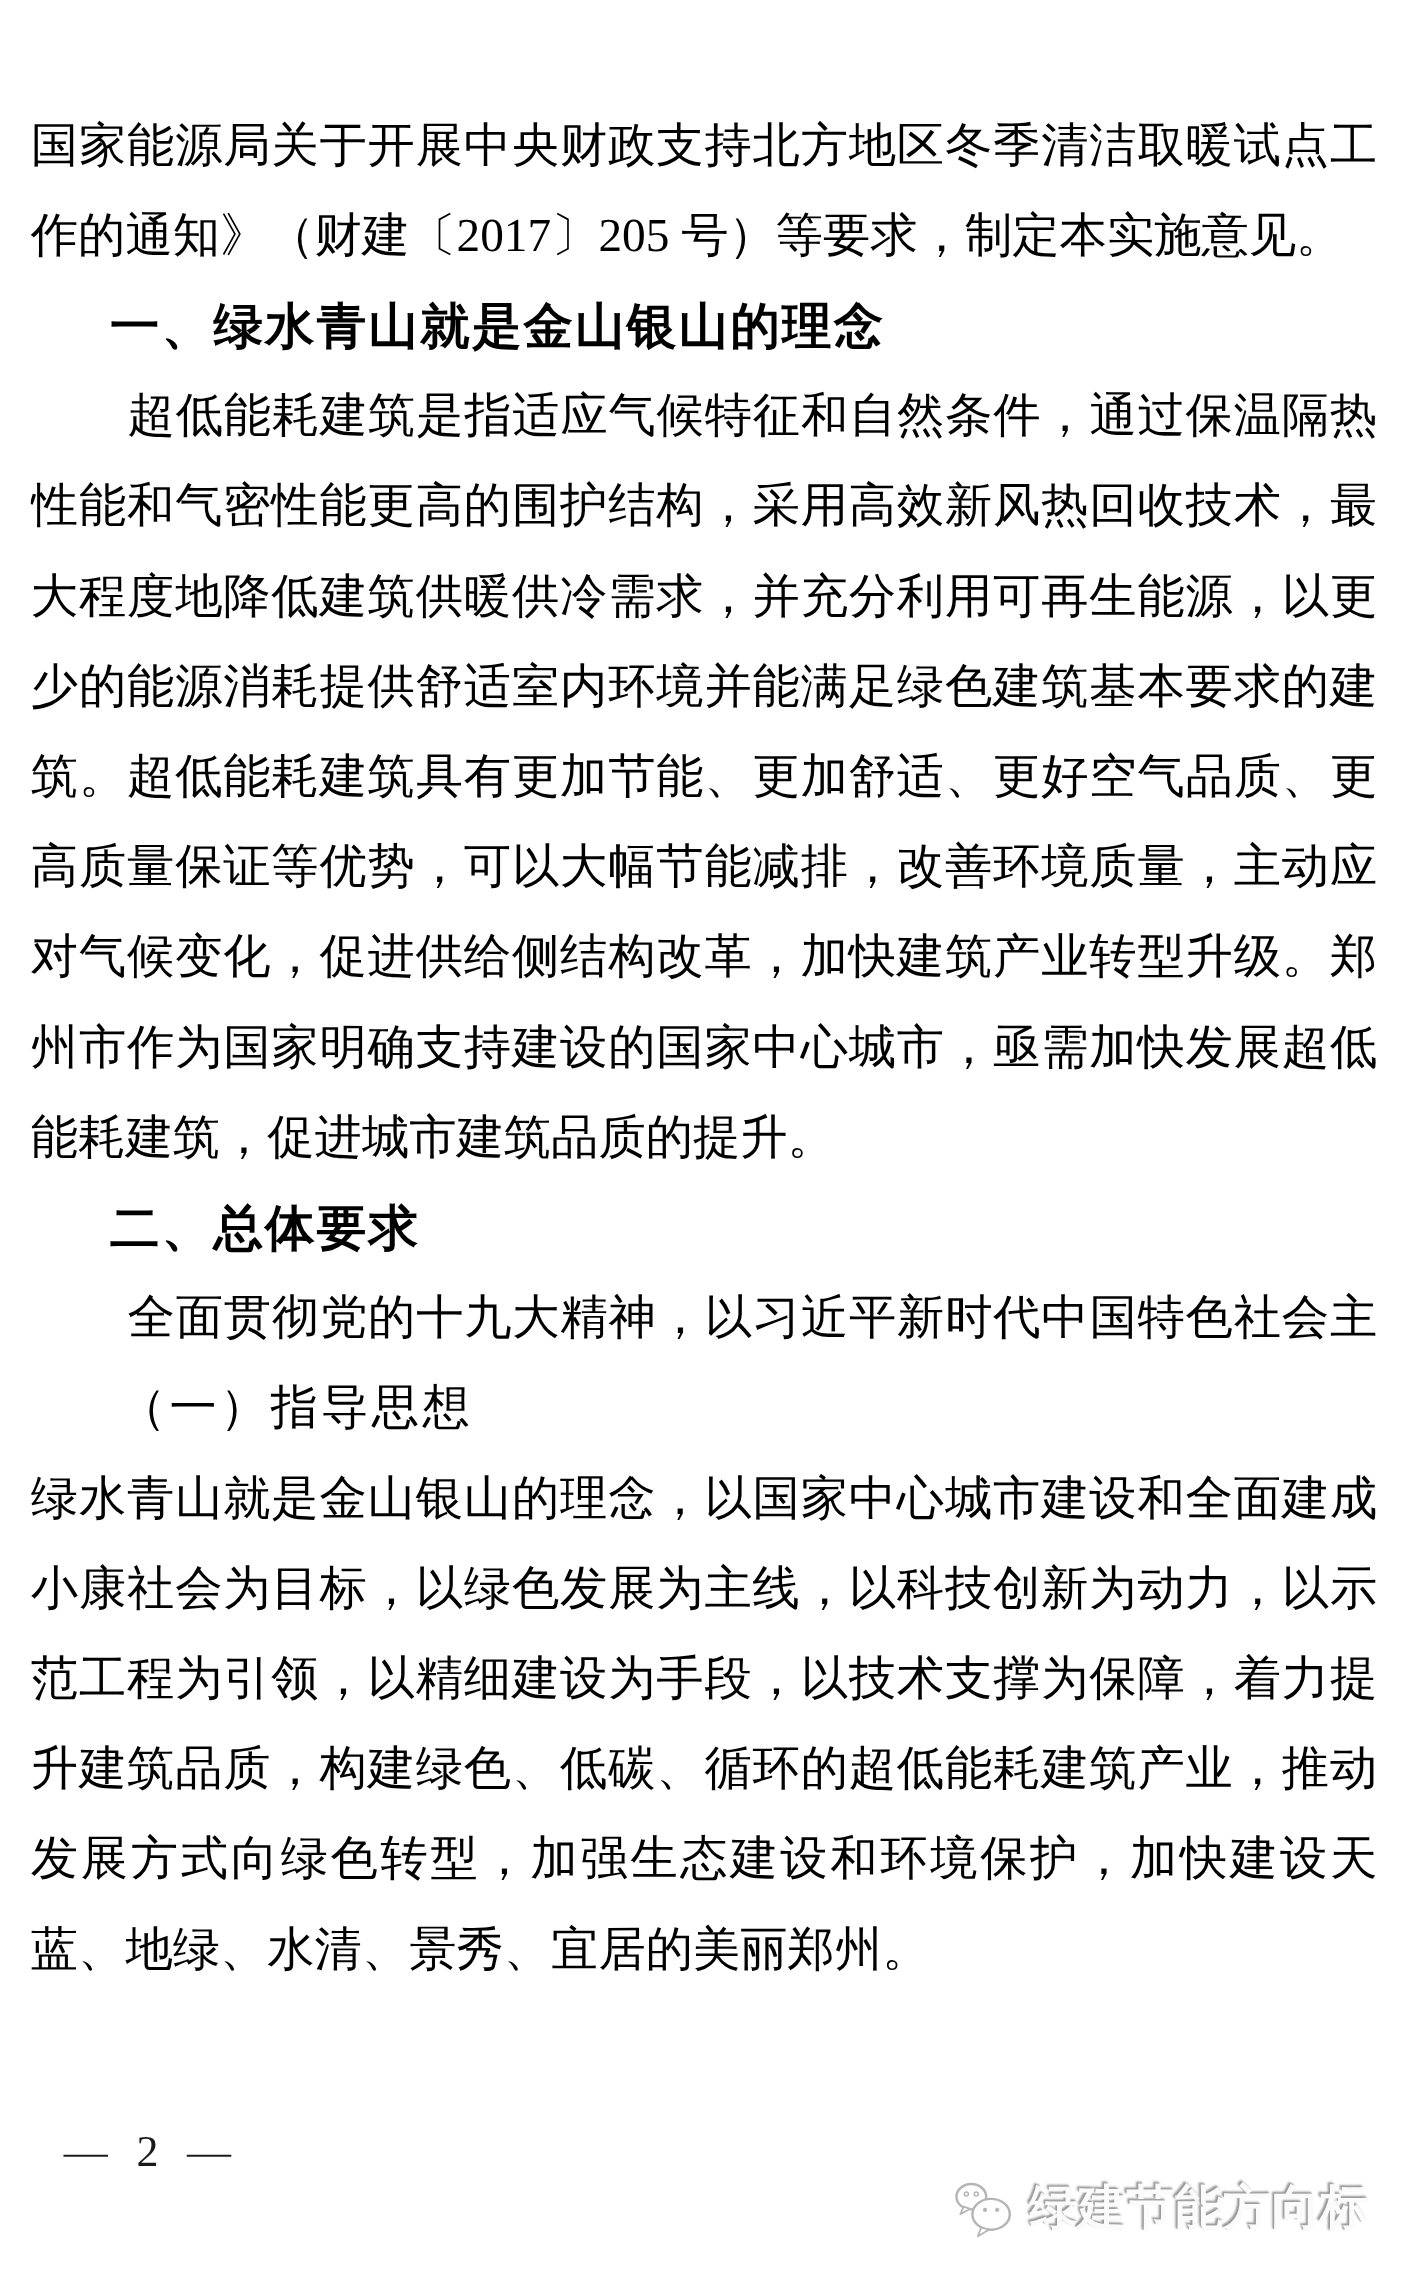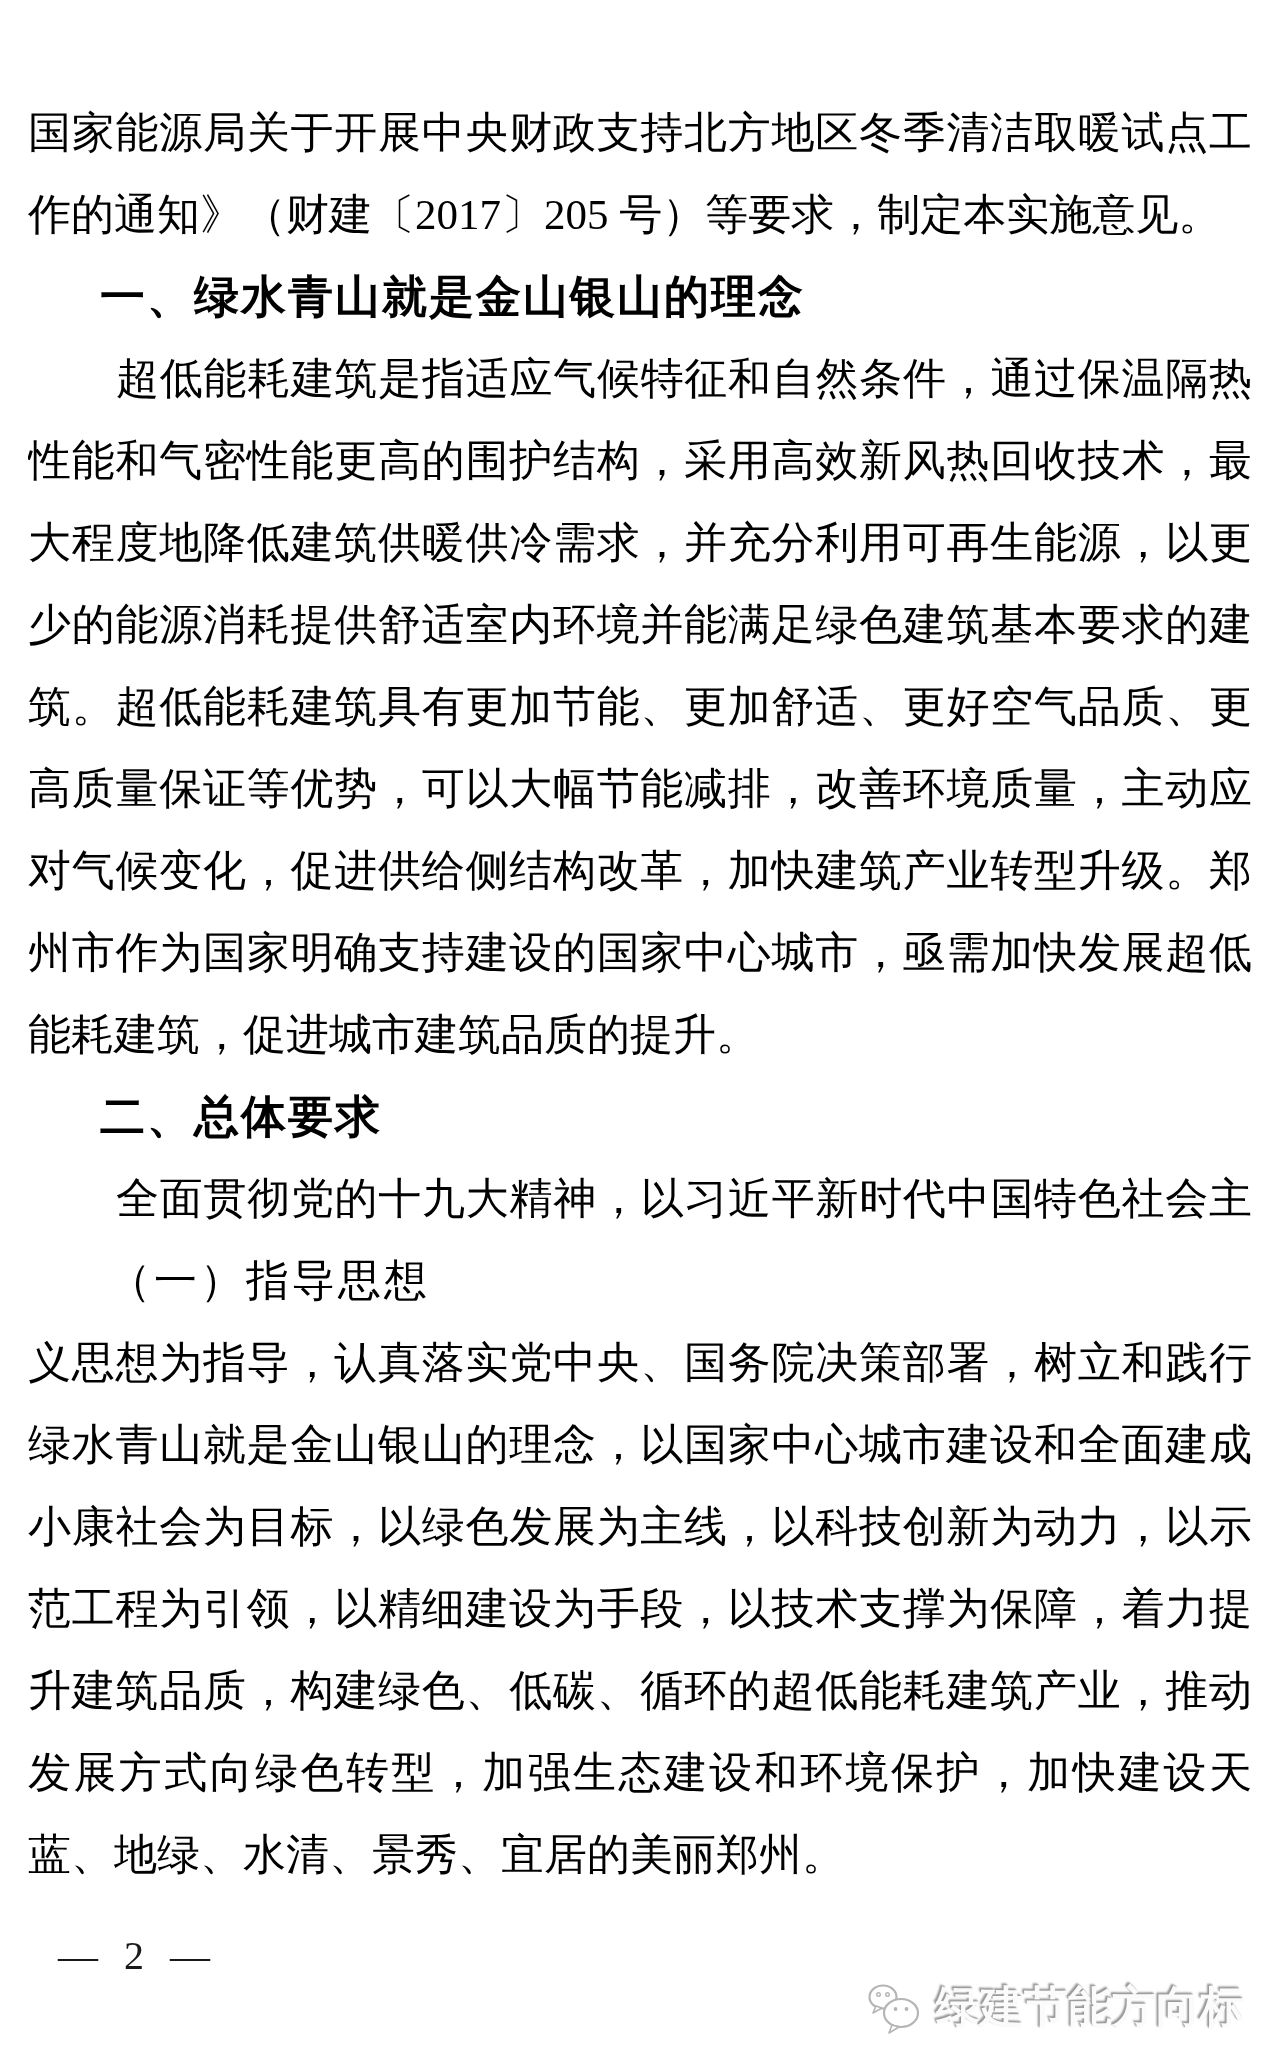--- a/index.html
+++ b/index.html
@@ -82,21 +82,20 @@
     <div class="l j">大程度地降低建筑供暖供冷需求，并充分利用可再生能源，以更</div>
     <div class="l j">少的能源消耗提供舒适室内环境并能满足绿色建筑基本要求的建</div>
     <div class="l j">筑。超低能耗建筑具有更加节能、更加舒适、更好空气品质、更</div>
     <div class="l j">高质量保证等优势，可以大幅节能减排，改善环境质量，主动应</div>
     <div class="l j">对气候变化，促进供给侧结构改革，加快建筑产业转型升级。郑</div>
     <div class="l j">州市作为国家明确支持建设的国家中心城市，亟需加快发展超低</div>
     <div class="l">能耗建筑，促进城市建筑品质的提升。</div>
     <div class="l h1">二、总体要求</div>
     <div class="l j ind">全面贯彻党的十九大精神，以习近平新时代中国特色社会主</div>
     <div class="l kai">（一）指导思想</div>
-    <div class="l j">义思想为指导，认真落实党中央、国务院决策部署，树立和践行</div>
     <div class="l j">绿水青山就是金山银山的理念，以国家中心城市建设和全面建成</div>
     <div class="l j">小康社会为目标，以绿色发展为主线，以科技创新为动力，以示</div>
     <div class="l j">范工程为引领，以精细建设为手段，以技术支撑为保障，着力提</div>
     <div class="l j">升建筑品质，构建绿色、低碳、循环的超低能耗建筑产业，推动</div>
     <div class="l j">发展方式向绿色转型，加强生态建设和环境保护，加快建设天</div>
     <div class="l">蓝、地绿、水清、景秀、宜居的美丽郑州。</div>
   </div>
 
   <div class="footer">— 2 —</div>
 

